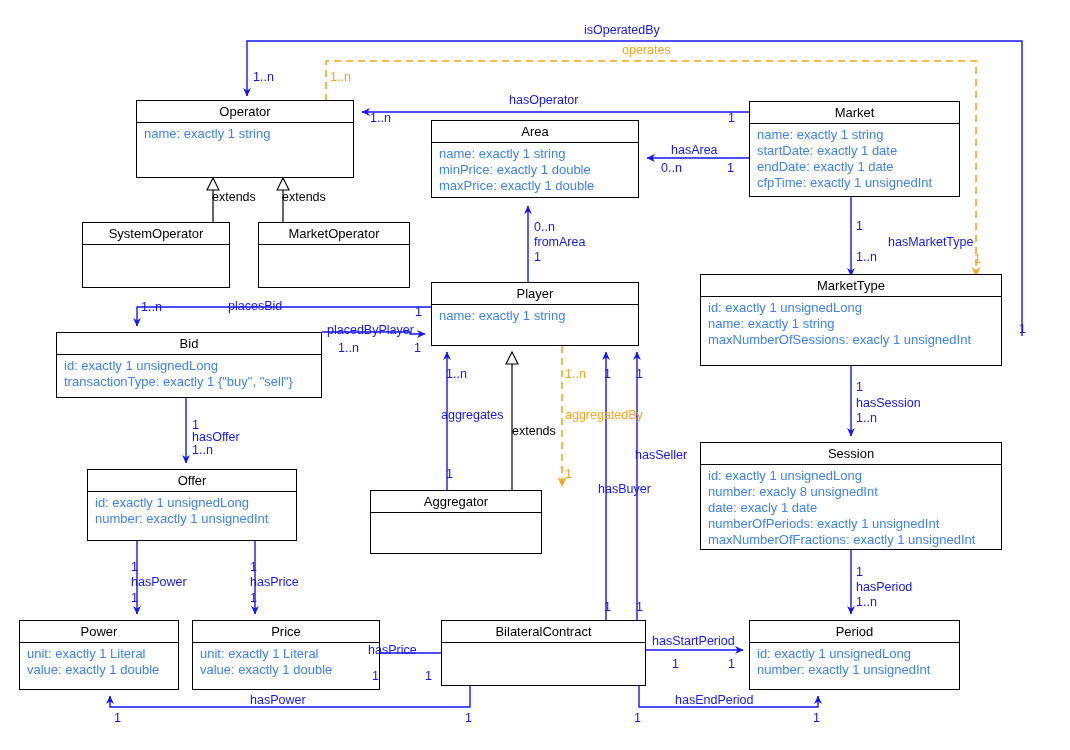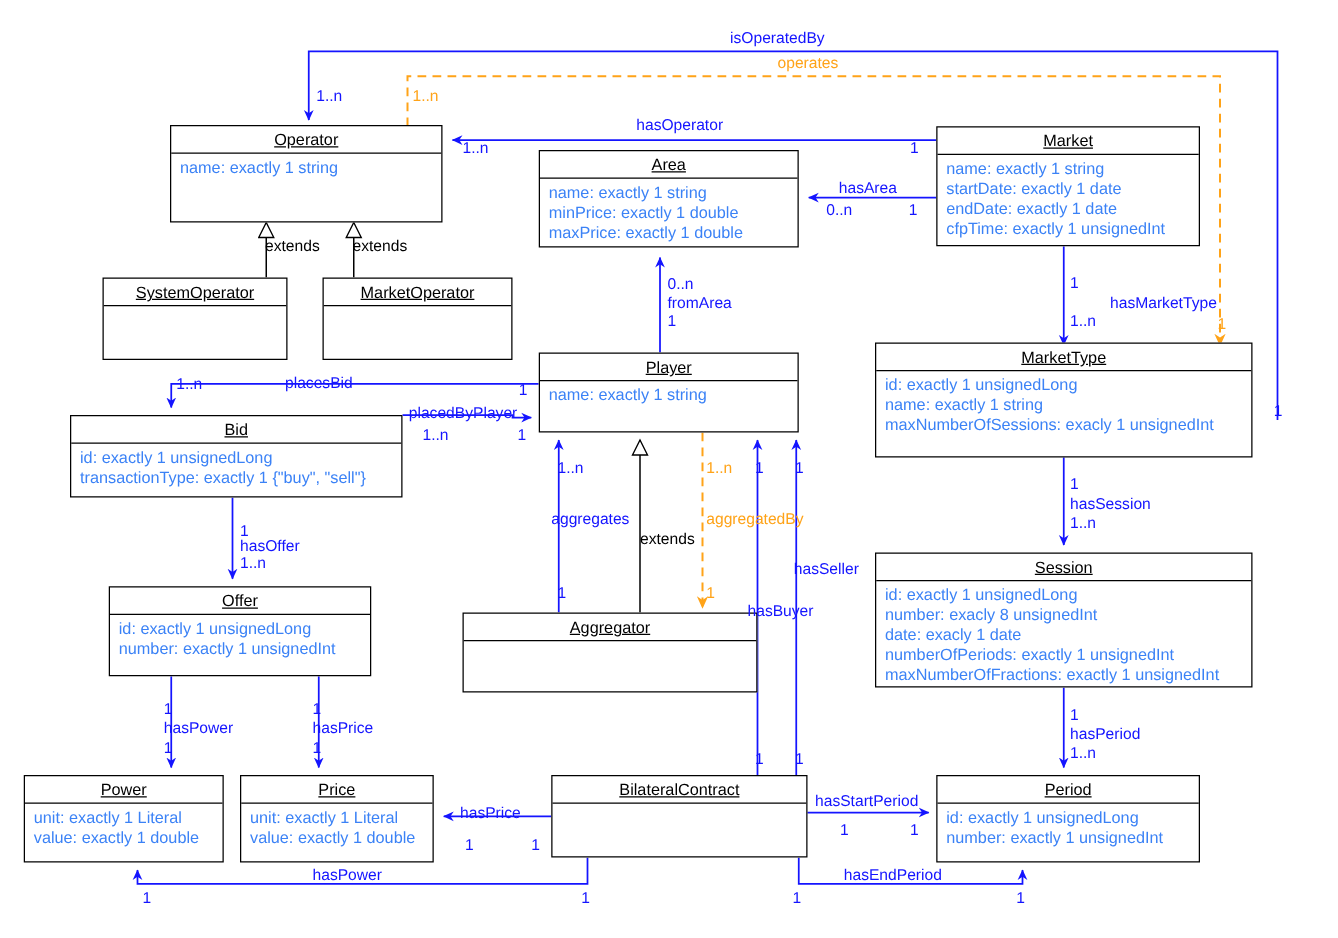--- a/index.html
+++ b/index.html
@@ -34,21 +34,20 @@
   .uml-title {
     box-sizing: border-box;
     text-align: center;
     font-size: 13px;
     color: #000000;
     padding: 3px 4px 3px 4px;
     border-bottom: 1px solid #000000;
     white-space: nowrap;
   }
   .uml-title span {
-    text-decoration: underline;
   }
   .uml-attrs {
     box-sizing: border-box;
     flex: 1 1 auto;
     padding: 3px 6px 3px 7px;
   }
   .uml-attr {
     font-size: 13px;
     color: #3b82f6;
     line-height: 16px;
@@ -258,34 +257,34 @@
   </div>
 
   <div class="uml-class" style="left:87px; top:469px; width:210px; height:72px;">
     <div class="uml-title"><span>Offer</span></div>
     <div class="uml-attrs">
       <div class="uml-attr">id: exactly 1 unsignedLong</div>
       <div class="uml-attr">number: exactly 1 unsignedInt</div>
     </div>
   </div>
 
-  <div class="uml-class" style="left:370px; top:490px; width:236px; height:64px;">
+  <div class="uml-class" style="left:370px; top:490px; width:172px; height:64px;">
     <div class="uml-title"><span>Aggregator</span></div>
     <div class="uml-attrs"></div>
   </div>
 
   <div class="uml-class" style="left:19px; top:620px; width:160px; height:70px;">
     <div class="uml-title"><span>Power</span></div>
     <div class="uml-attrs">
       <div class="uml-attr">unit: exactly 1 Literal</div>
       <div class="uml-attr">value: exactly 1 double</div>
     </div>
   </div>
 
-  <div class="uml-class" style="left:192px; top:620px; width:155px; height:70px;">
+  <div class="uml-class" style="left:192px; top:620px; width:188px; height:70px;">
     <div class="uml-title"><span>Price</span></div>
     <div class="uml-attrs">
       <div class="uml-attr">unit: exactly 1 Literal</div>
       <div class="uml-attr">value: exactly 1 double</div>
     </div>
   </div>
 
   <div class="uml-class" style="left:441px; top:620px; width:205px; height:66px;">
     <div class="uml-title"><span>BilateralContract</span></div>
     <div class="uml-attrs"></div>

